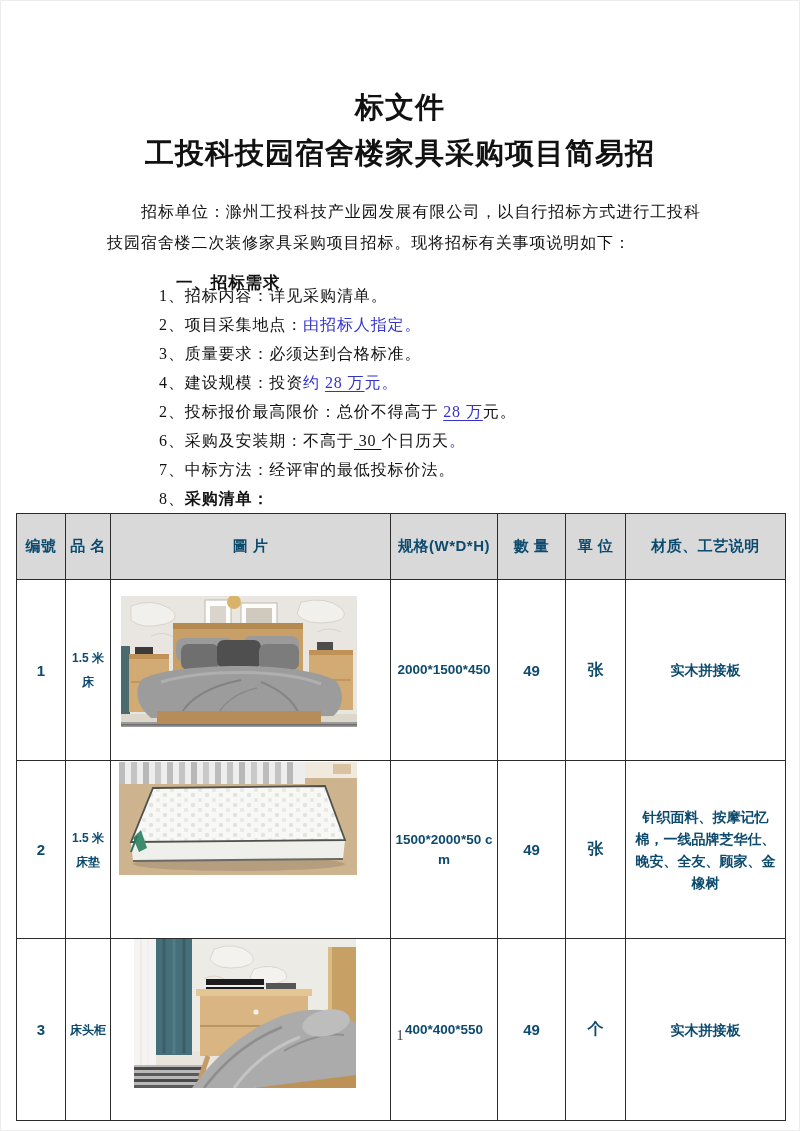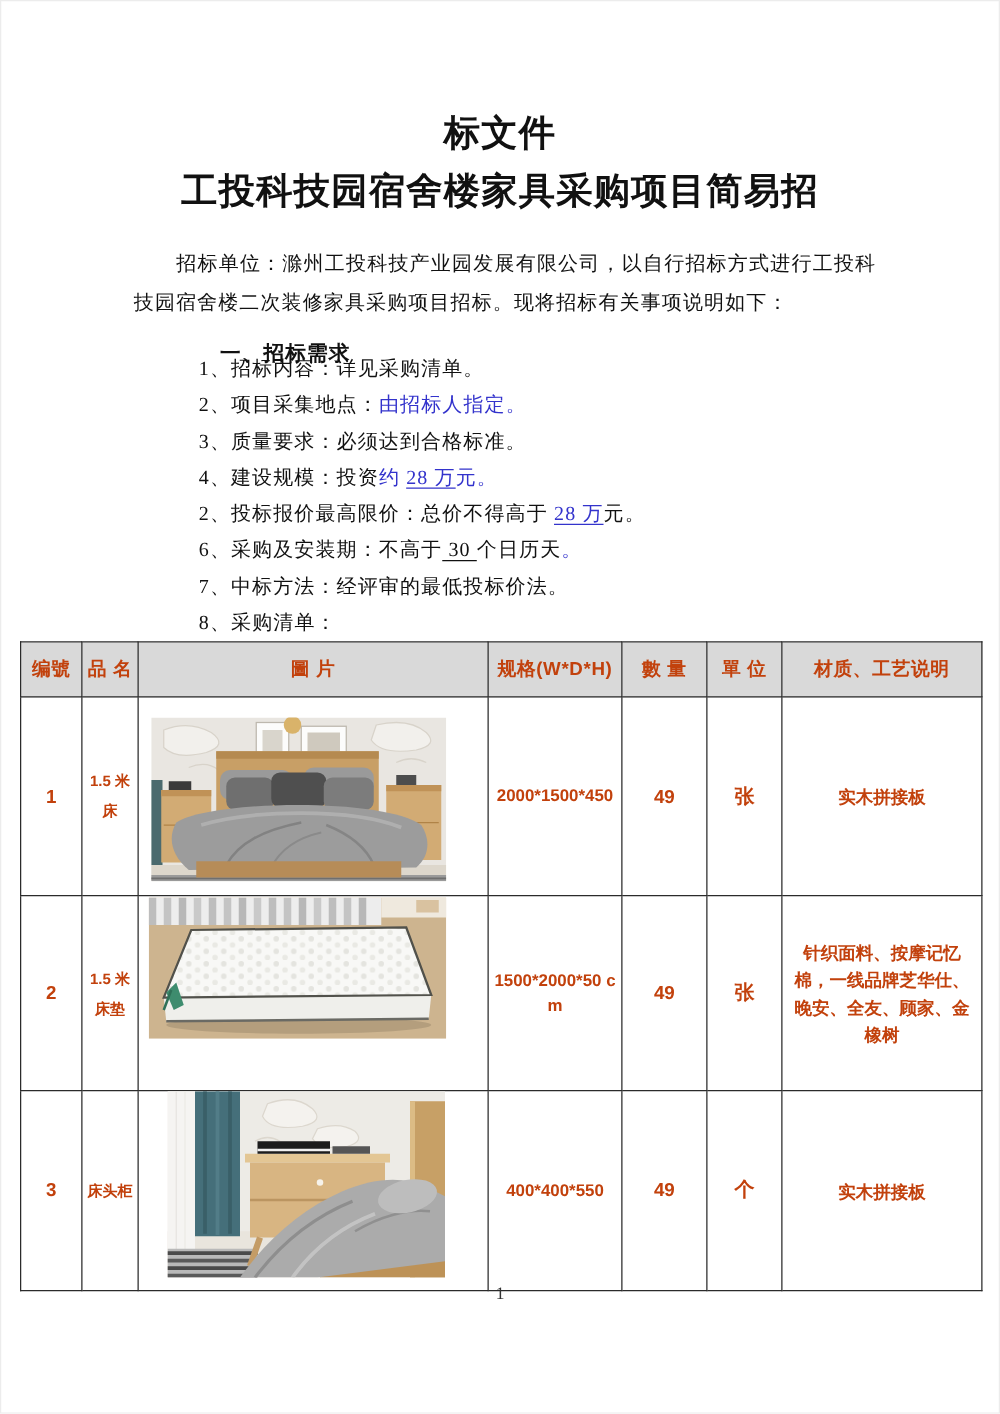--- a/index.html
+++ b/index.html
@@ -26,31 +26,31 @@
     position:absolute;top:252px;left:176px;height:29px;line-height:29px;
     font-weight:bold;font-size:16.5px;letter-spacing:0.9px;margin-top:16px;
   }
   .req-list{
     position:absolute;top:281px;left:159px;width:560px;
     font-size:16px;letter-spacing:0.9px;
   }
   .req-item{height:29px;line-height:29px;white-space:nowrap;}
   .req-item .blue{color:var(--blue,#3333cc);}
   .req-item .u{text-decoration:underline;text-underline-offset:3px;}
-  .req-item .bold{font-weight:normal;}
+  .req-item .bold{font-weight:bold;}
 
   table.purchase{
     position:absolute;top:513px;left:16px;
     width:769px;border-collapse:collapse;table-layout:fixed;
     font-family:"Liberation Sans", sans-serif;
   }
   table.purchase th, table.purchase td{
     border:1px solid #2b2b2b;
     text-align:center;vertical-align:middle;
-    padding:5px 3px;color:#c2410c;
+    padding:16px 3px;color:#0c4a6e;
   }
   table.purchase th{
     background:var(--hdrbg,#d9d9d9);
     height:33px;font-size:15px;font-weight:bold;letter-spacing:0.5px;
   }
   td.c-no{font-size:15px;font-weight:bold;}
   td.c-name{font-size:12px;font-weight:bold;line-height:24px;}
   td.c-pic{padding:0;position:relative;}
   td.c-spec{font-size:13.5px;font-weight:bold;line-height:20px;word-break:break-all;}
   td.c-qty{font-size:15px;font-weight:bold;}

